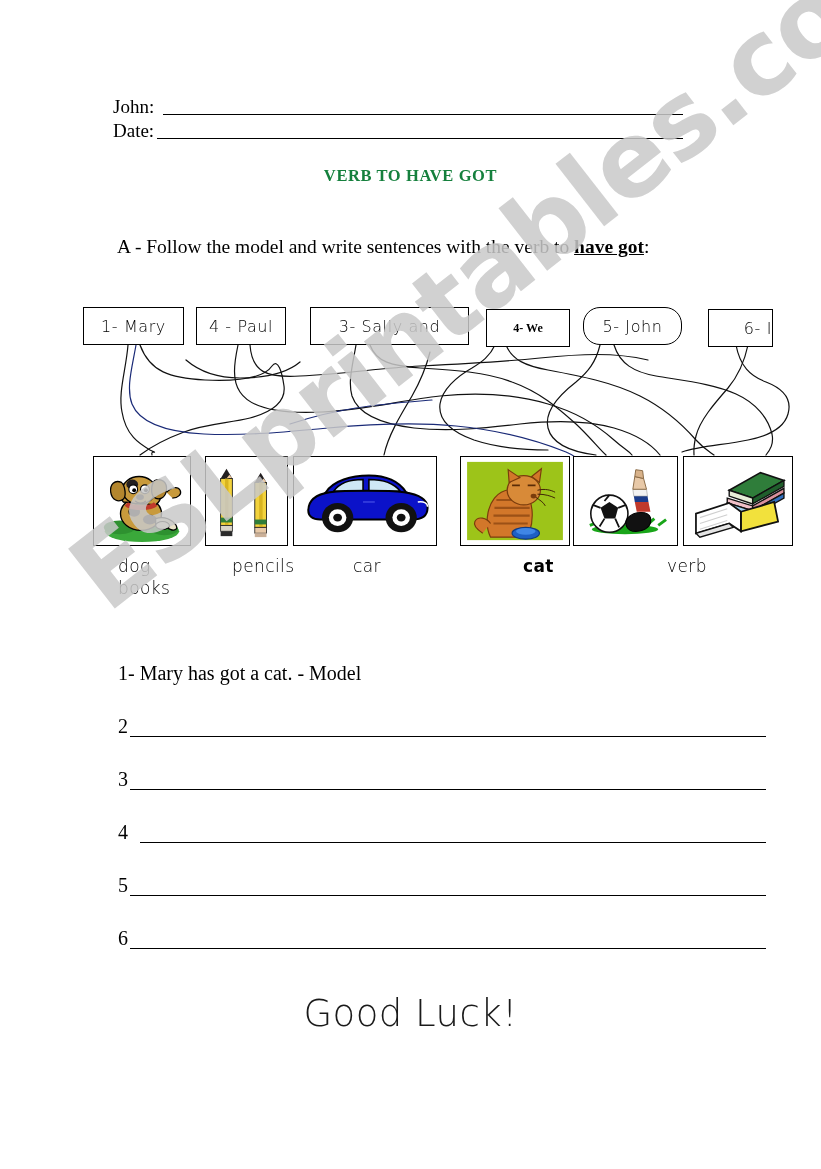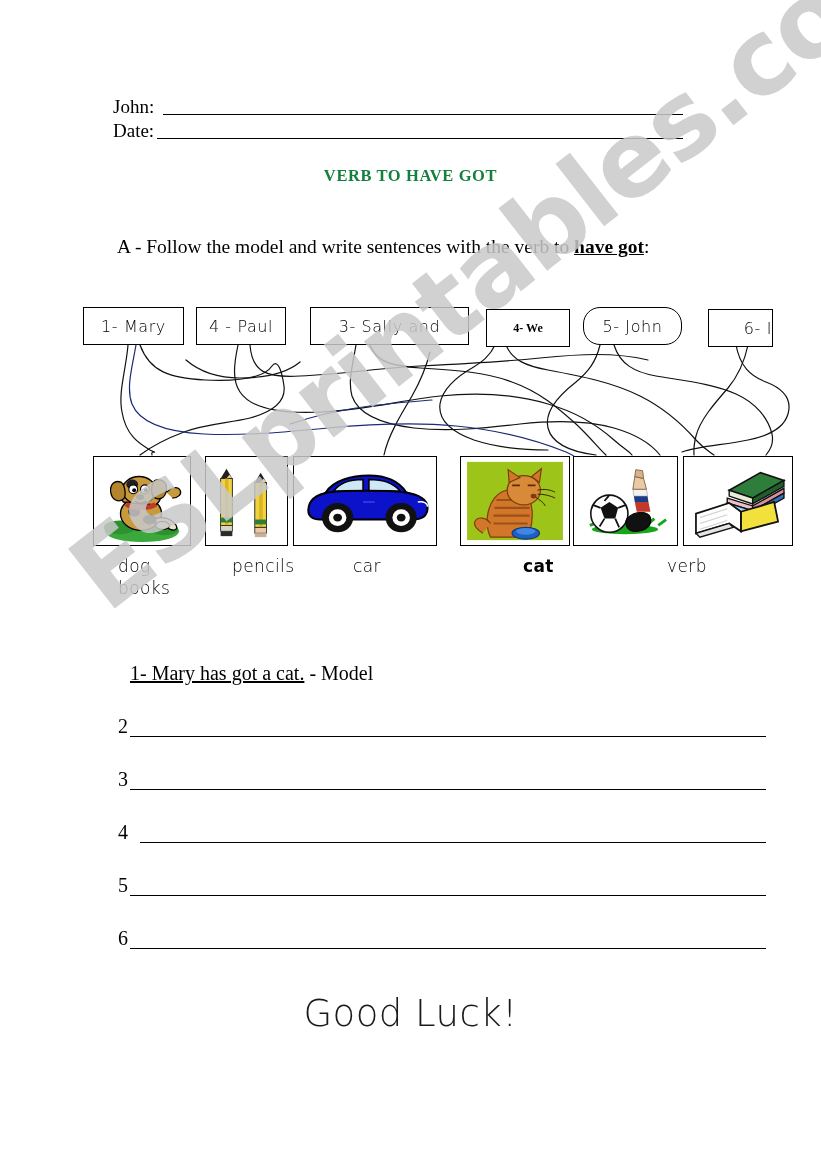--- a/index.html
+++ b/index.html
@@ -189,22 +189,20 @@
   #model-line {
     position: absolute;
     left: 118px;
     top: 662px;
     font-family: "Liberation Serif", serif;
     font-size: 20px;
     z-index: 2;
     white-space: nowrap;
   }
   #model-line .model-underlined {
-    text-decoration: underline;
-    margin-left: 12px;
   }
 
   
   #answer-lines {
     position: absolute;
     left: 0;
     top: 0;
     width: 821px;
     z-index: 2;
   }

